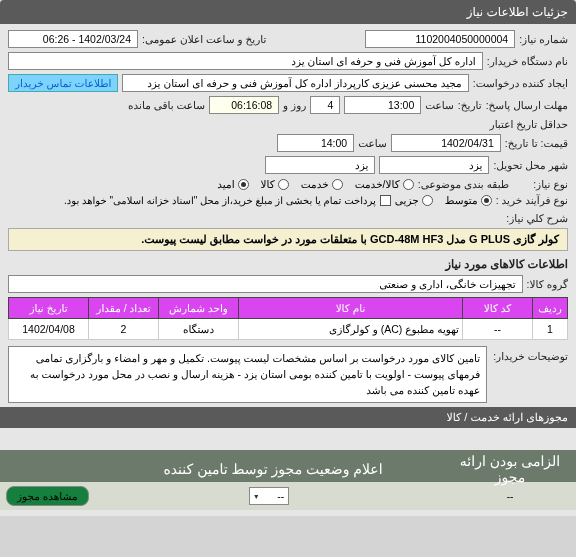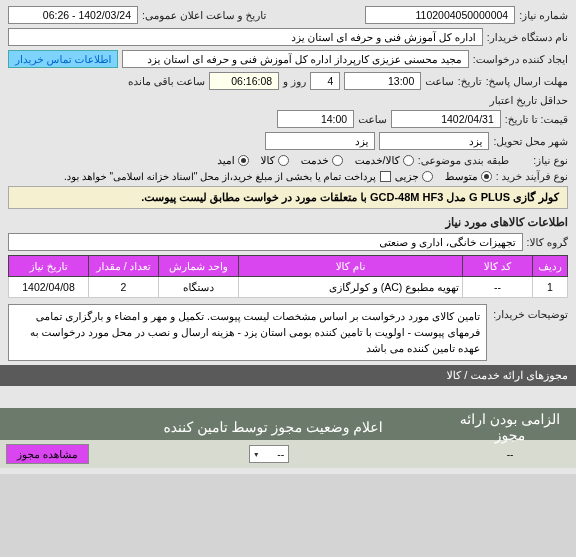--- a/index.html
+++ b/index.html
@@ -21,30 +21,33 @@
 .checkbox { width: 11px; height: 11px; border: 1px solid #555; display: inline-block; background: #fff; }
 .section-title { font-weight: bold; font-size: 11.5px; margin: 6px 0 4px; color: #222; }
 .sub-header { background: #5a5a5a; color: #fff; padding: 4px 8px; font-size: 11px; margin: 4px -8px; }
 table { width: 100%; border-collapse: collapse; font-size: 10.5px; }
 th { background: #d946ef; color: #fff; padding: 4px 3px; text-align: center; border: 1px solid #444; font-weight: normal; }
 td { background: #fff; padding: 4px 3px; text-align: center; border: 1px solid #ccc; }
 .textarea { background: #fff; border: 1px solid #888; padding: 4px 6px; font-size: 10.5px; width: 100%; min-height: 42px; line-height: 1.5; }
 .desc-row { display: flex; gap: 6px; align-items: flex-start; }
 .footer-bar { background: #6b7a6b; padding: 3px 6px; display: flex; align-items: center; gap: 6px; margin: 4px -8px -6px; }
 .footer-label { color: #fff; font-size: 14px; flex: 1; text-align: center; }
-.btn { background: #d946ef; border: 1px solid #888; padding: 3px 10px; font-size: 10.5px; cursor: pointer; border-radius: 0; }
+.btn { background: #15803d; border: 1px solid #888; padding: 3px 10px; font-size: 10.5px; cursor: pointer; border-radius: 8px; }
 .select { background: #fff; border: 1px solid #888; padding: 1px 4px; font-size: 10.5px; width: 40px; height: 18px; display: inline-flex; align-items: center; justify-content: space-between; }
 .select::after { content: '▾'; font-size: 8px; color: #333; }
 .highlight { background: #f5f0d0; border: 1px solid #aaa; padding: 4px 8px; margin: 4px 0; font-weight: bold; }
 .spacer { flex: 1; }
 </style>
 </head>
 <body>
 
 <div class="panel">
+  <div class="header-bar">
+    <span>جزئیات اطلاعات نیاز</span>
+  </div>
 
   <div class="content">
 
     <div class="row">
       <span class="label">شماره نیاز:</span>
       <span class="field field-med" style="width:150px">1102004050000004</span>
       <span class="spacer"></span>
       <span class="label">تاریخ و ساعت اعلان عمومی:</span>
       <span class="field" style="width:130px">1402/03/24 - 06:26</span>
     </div>
@@ -119,20 +122,23 @@
           </span>
         <span class="radio-item">
             <span class="radio"></span>
             <span>جزیی</span>
           </span>
       </div>
       <span class="checkbox"></span>
       <span style="font-size:10px">پرداخت تمام یا بخشی از مبلغ خرید،از محل "اسناد خزانه اسلامی" خواهد بود.</span>
     </div>
 
+    <div class="row" style="margin-top:6px">
+      <span class="label">شرح کلي نياز:</span>
+    </div>
     <div class="highlight">
       <span>کولر گازی G PLUS مدل GCD-48M HF3 با متعلقات مورد در خواست مطابق لیست پیوست.</span>
     </div>
 
     <div class="section-title">اطلاعات کالاهای مورد نیاز</div>
 
     <div class="row">
       <span class="label">گروه کالا:</span>
       <span class="field field-wide">تجهیزات خانگی، اداری و صنعتی</span>
     </div>

